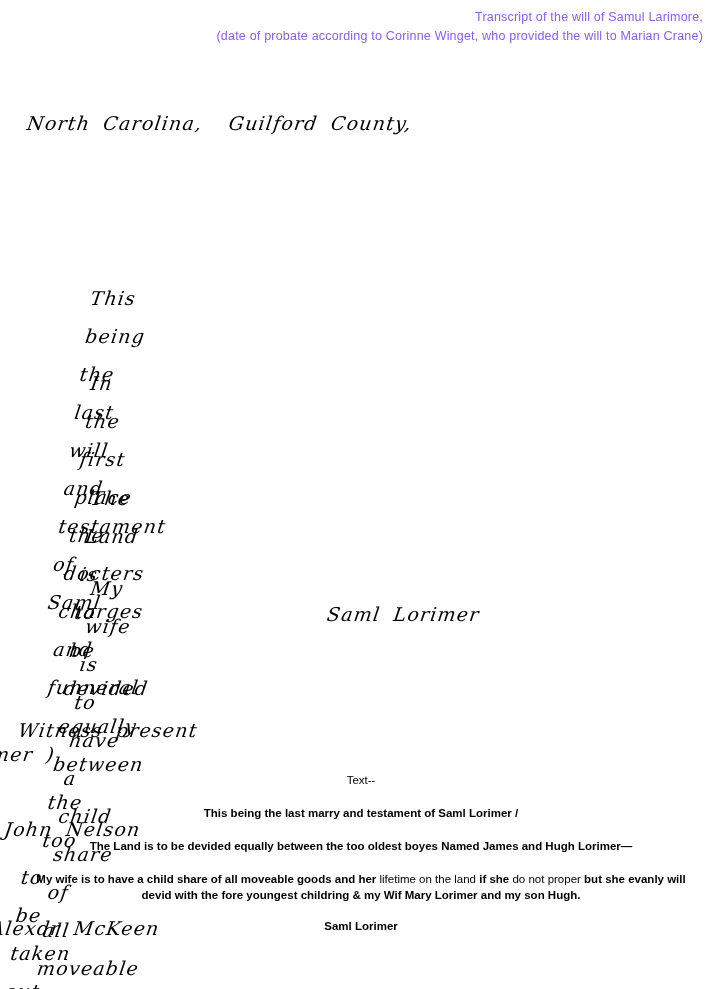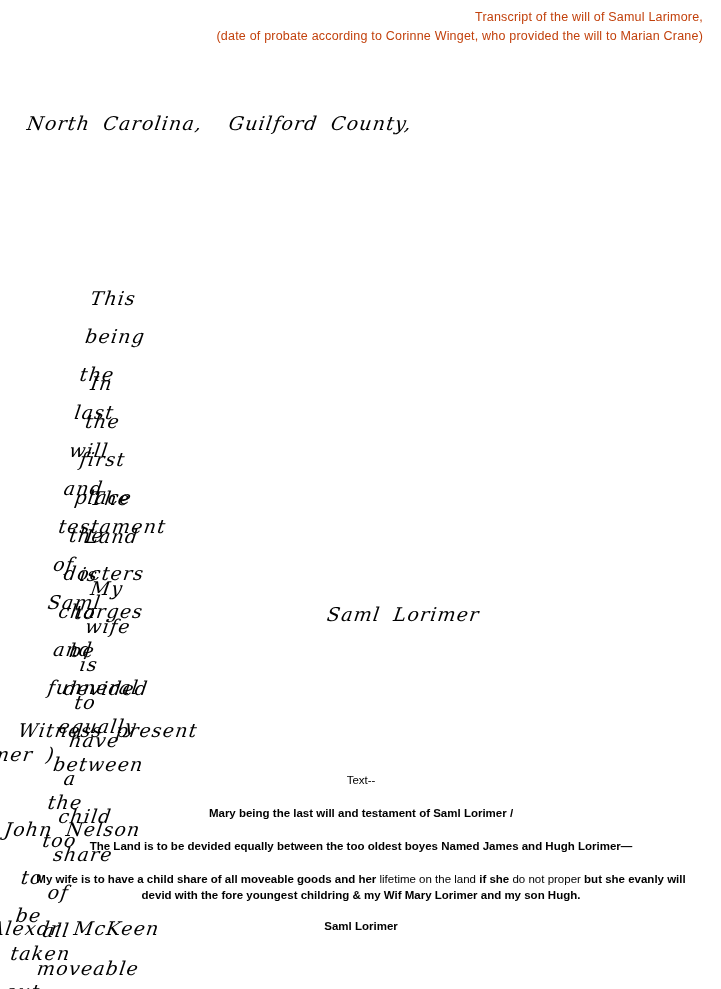--- a/index.html
+++ b/index.html
@@ -25,21 +25,21 @@
   
   .header {
     position: absolute;
     top: 8px;
     right: 18px;
     width: 620px;
     text-align: right;
     font-size: 12.5px;
     line-height: 19px;
     letter-spacing: 0.2px;
-    color: #c2410c;
+    color: #8b5cf6;
   }
   .header .line1 { }
   .header .line2 { }
   .header .line3 { }
 
   
   .script {
     position: absolute;
     left: 30px;
     width: 665px;
@@ -196,19 +196,19 @@
   <div class="script" id="h-sign">Saml Lorimer</div>
 
   <div class="script" id="h-witness">
     <div class="ln">Witness present</div>
     <div class="ln">John Nelson</div>
     <div class="ln">Alexdr McKeen</div>
   </div>
 
   <div class="typed" id="typed-block">
     <div class="t-row">Text--</div>
-    <div class="t-row bold">Mary being the last will and testament of Saml Lorimer /</div>
+    <div class="t-row bold">This being the last marry and testament of Saml Lorimer /</div>
     <div class="t-row bold">The Land is to be devided equally between the too oldest boyes Named James and Hugh Lorimer—</div>
     <div class="t-row bold tight"><span>My wife is to have a child share of all moveable goods and her </span><span class="b">lifetime on the land</span><span> if she </span><span class="b">do not proper</span><span> but she evanly will devid with the fore youngest childring &amp; my Wif Mary Lorimer and my son Hugh.</span></div>
     <div class="t-sign">Saml Lorimer</div>
   </div>
 
 </div>
 
 </body></html>

